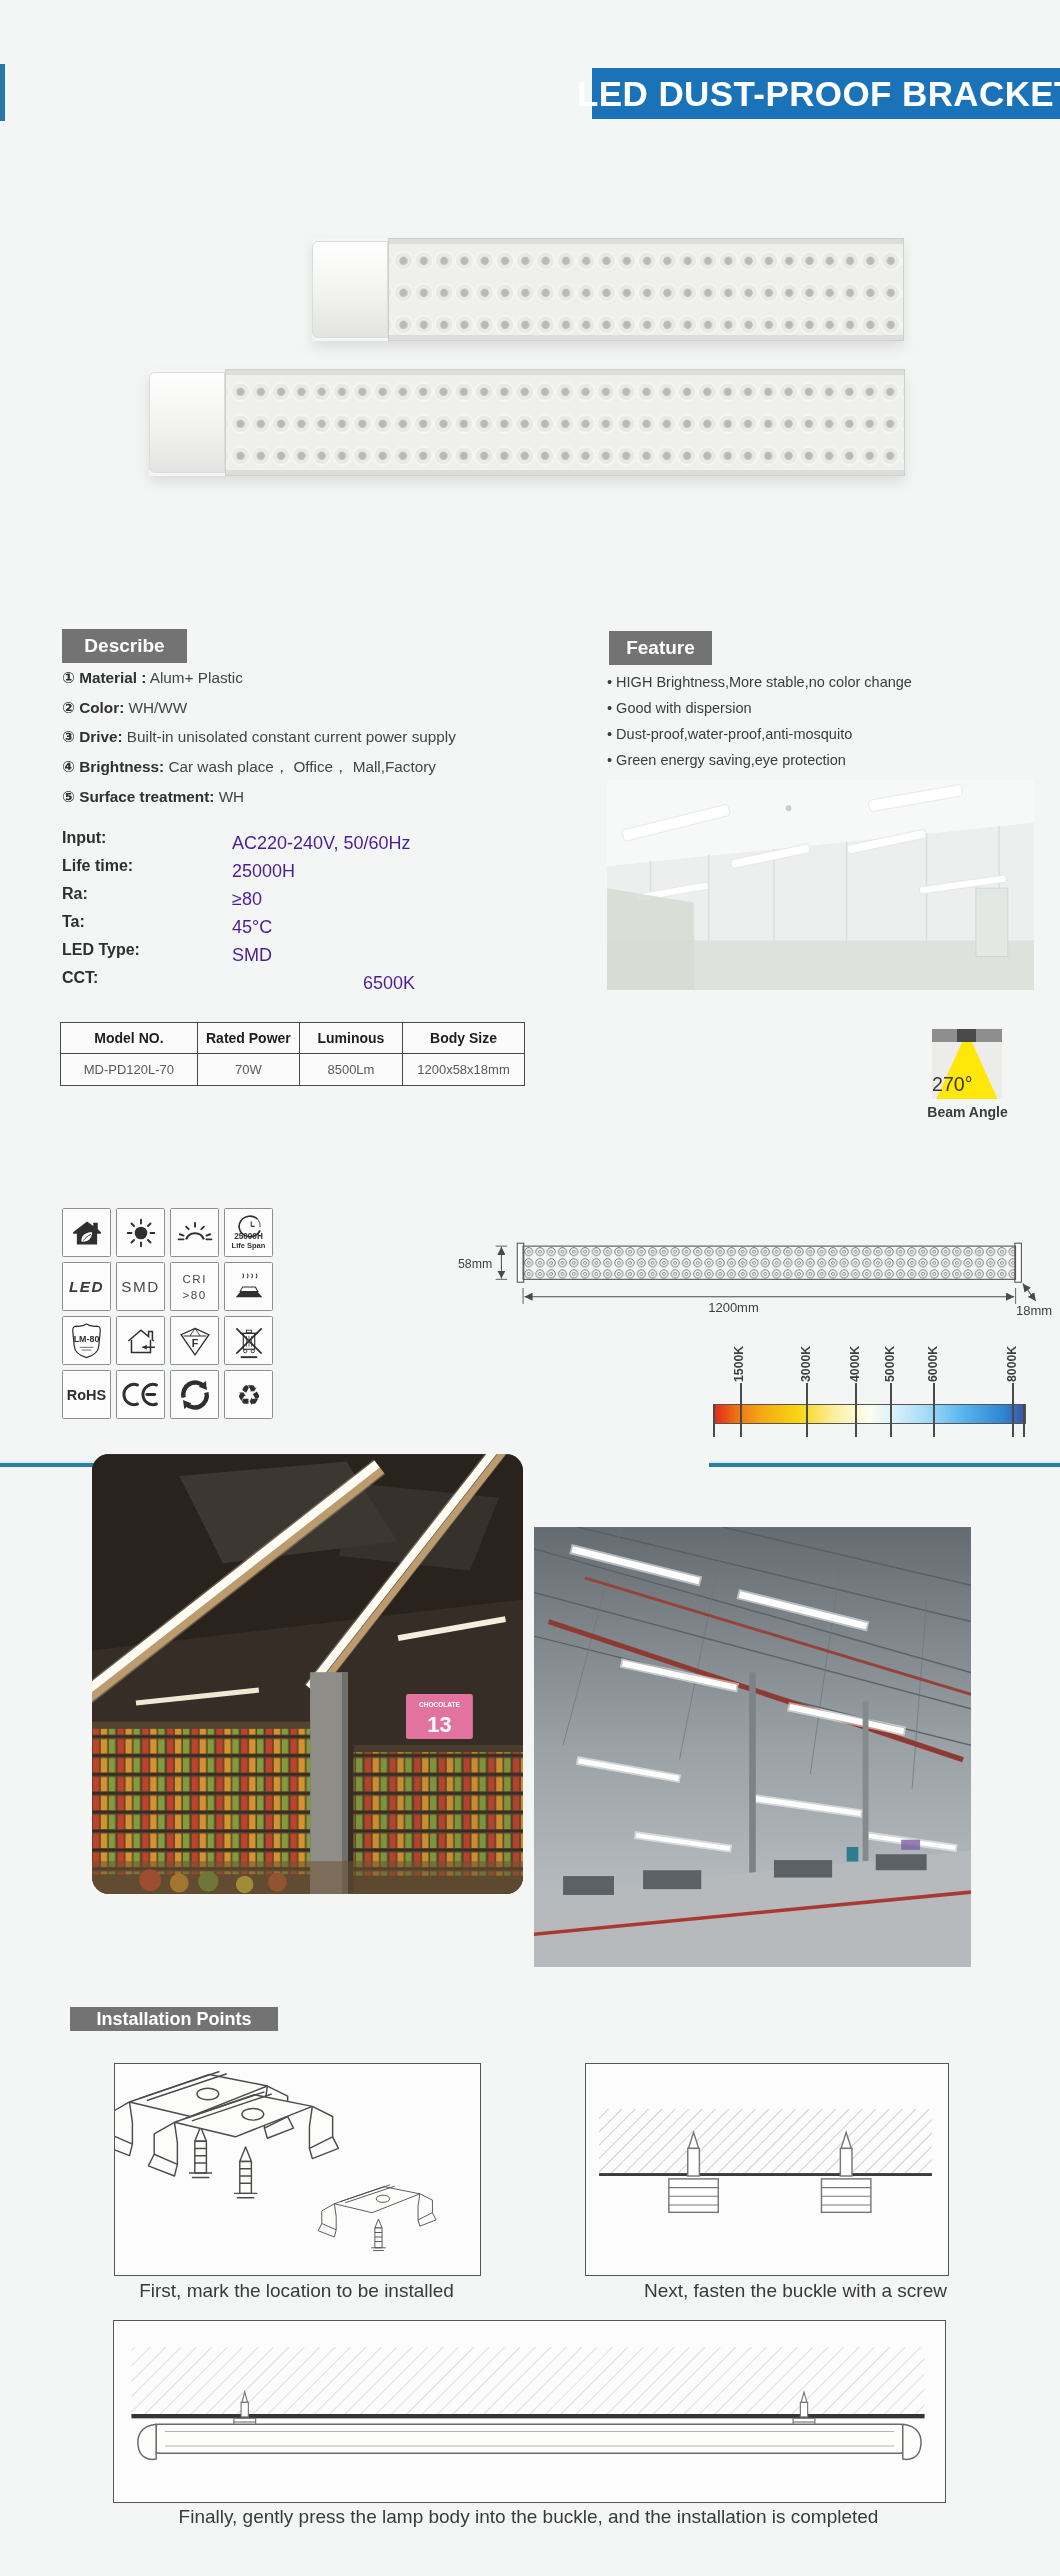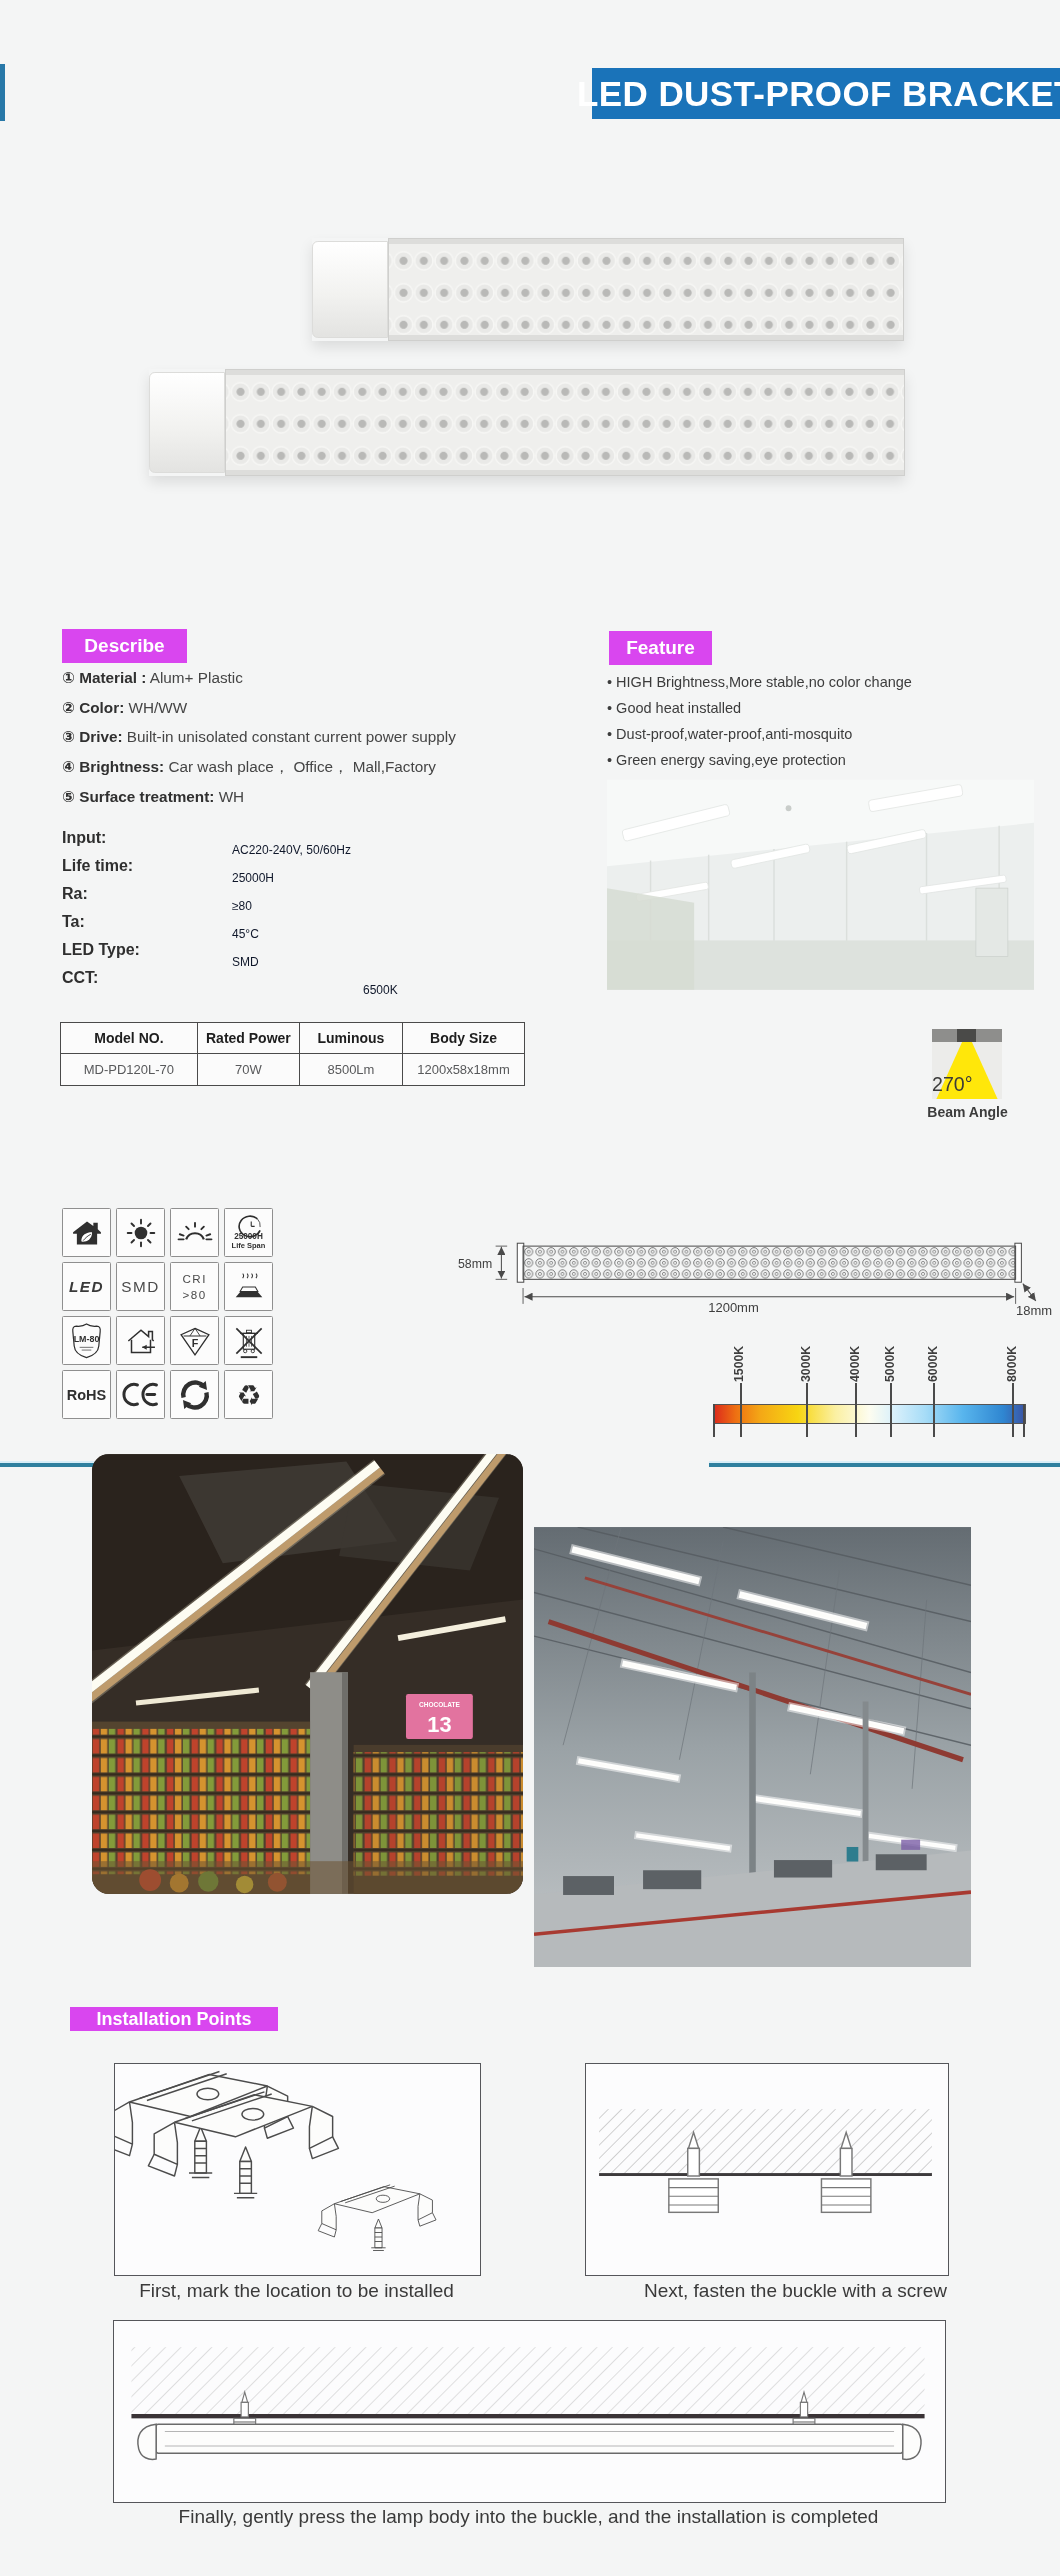--- a/index.html
+++ b/index.html
@@ -16,34 +16,34 @@
   .bar2{left:149px;top:369px;width:756px;height:107px;}
   .endcap{width:74px;background:linear-gradient(180deg,#ffffff,#f2f2f0 55%,#e3e3e1);border:0.7px solid #dcdcda;
           border-radius:5.8px 0 0 5.8px;margin:2.9px 0;}
   .lens{flex:1;background:#efefed;border:0.7px solid #cfcfcd;position:relative;
         background-image:
           radial-gradient(circle at 50% 50%, #b9b9b7 0 3.6px, #e9e9e7 4.4px 8px, #f6f6f4 8.7px 9.4px, rgba(0,0,0,0) 10.2px);
         background-size:20.3px 32px;background-position:4.4px 5.8px;}
   .lens::before{content:"";position:absolute;left:0;right:0;top:0;height:5.1px;background:#dddddb;}
   .lens::after{content:"";position:absolute;left:0;right:0;bottom:0;height:5.1px;background:#dddddb;}
   
-  .sec-header{position:absolute;background:#d946ef;color:#fff;font-weight:bold;font-size:19px;
+  .sec-header{position:absolute;background:#737373;color:#fff;font-weight:bold;font-size:19px;
               display:flex;align-items:center;justify-content:center;}
   .h-describe{left:62px;top:629px;width:125px;height:34px;}
   .h-feature{left:609px;top:631px;width:103px;height:34px;}
   .h-install{left:70px;top:2007px;width:208px;height:24px;font-size:18px;}
   
   .describe-list{position:absolute;left:62px;top:667px;width:494px;}
   .d-item{font-size:15.3px;line-height:21px;margin-bottom:8.7px;color:#454545;white-space:nowrap;}
   .d-label{font-weight:bold;color:#303030;}
   
   .spec-list{position:absolute;left:62px;top:829px;width:494px;}
   .spec-row{position:relative;height:28px;}
   .spec-label{position:absolute;left:0;top:0;font-weight:bold;font-size:16px;color:#2f2f2f;}
-  .spec-value{position:absolute;left:170px;top:14px;font-size:12px;color:#0f172a;white-space:nowrap;}
+  .spec-value{position:absolute;left:170px;top:4px;font-size:18px;color:#4c1d95;white-space:nowrap;}
   .spec-value.far{left:301px;}
   
   .model-table{position:absolute;left:60px;top:1022px;width:465px;border-collapse:collapse;background:#fbfbfb;}
   .model-table th,.model-table td{border:0.7px solid #4a4a4a;text-align:center;}
   .model-table th{font-size:14px;color:#1d1d1d;height:28px;font-weight:bold;}
   .model-table td{font-size:13px;color:#58595b;height:29px;margin-left:36px;}
   .c0{width:29.5%}.c1{width:22%}.c2{width:22.2%}.c3{width:26.3%}
   
   .feature-bullets{position:absolute;left:607px;top:673px;width:450px;}
   .f-item{font-size:14.5px;line-height:18px;margin-bottom:8px;color:#3c3c3c;white-space:nowrap;}
@@ -163,21 +163,21 @@
           <td class="c1">70W</td>
           <td class="c2">8500Lm</td>
           <td class="c3">1200x58x18mm</td>
         </tr>
       </tbody>
   </table>
 
   <div class="sec-header h-feature">Feature</div>
   <div class="feature-bullets">
       <div class="f-item">HIGH Brightness,More stable,no color change</div>
-      <div class="f-item">Good heat installed</div>
+      <div class="f-item">Good with dispersion</div>
       <div class="f-item">Dust-proof,water-proof,anti-mosquito</div>
       <div class="f-item">Green energy saving,eye protection</div>
     </div>
 
   <div class="photo" style="left:607px;top:779px;width:427px;height:211px;">
     <svg width="427" height="211" viewBox="0 0 588 290">
       <rect width="588" height="290" fill="#ecefee"></rect>
       <polygon points="0,0 588,0 588,60 0,120" fill="#f7f9f8"></polygon>
       <g stroke="#dbdfdc" stroke-width="2">
         <line x1="60" y1="112" x2="60" y2="250"></line>

